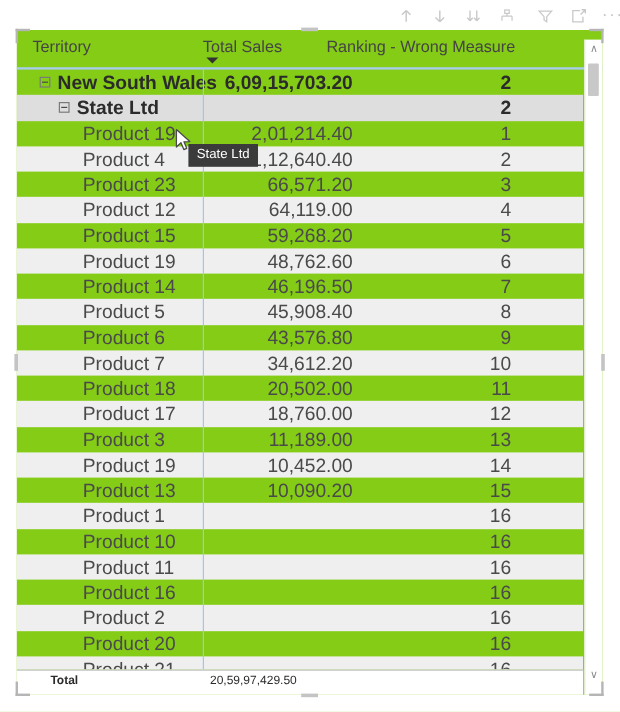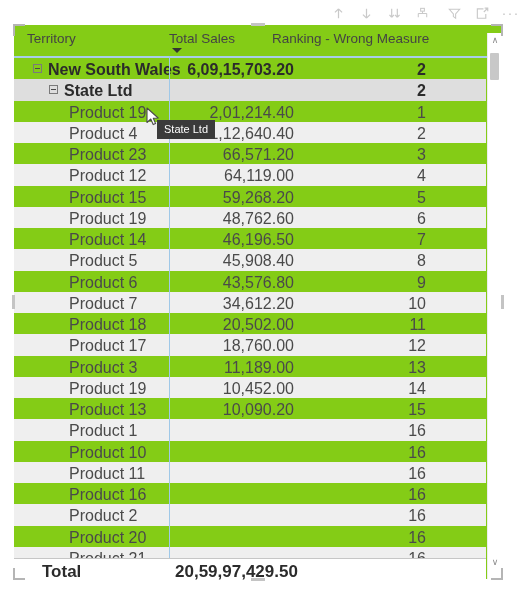--- a/index.html
+++ b/index.html
@@ -196,21 +196,21 @@
   .total-row {
     position: absolute;
     left: 0;
     bottom: 0;
     width: 472px;
     height: 21px;
     border-top: 1px solid #c6c6c6;
     box-sizing: border-box;
     background: #ffffff;
     z-index: 4;
-    font-size: 17px;
+    font-size: 10px;
   }
 
   
   .vscroll {
     position: absolute;
     right: 0;
     top: 8px;
     width: 15px;
     height: 546px;
     background: #ffffff;
@@ -450,21 +450,21 @@
               <div class="cell-val"></div>
               <div class="cell-rank">16</div>
             </div>
           </div>
       </div>
 
       <div class="col-divider"></div>
 
       <div class="total-row">
         <div class="cell-name" style="left:28px; top:3px; font-weight:bold; color:#2b2b2b; position:absolute;">Total</div>
-        <div class="cell-val" style="left:161px; top:3px; text-align:left; font-weight:bold; color:#2b2b2b; position:absolute; width:160px;">20,59,97,429.50</div>
+        <div class="cell-val" style="left:161px; top:3px; text-align:left; font-weight:normal; color:#2b2b2b; position:absolute; width:160px;">20,59,97,429.50</div>
         <div class="cell-rank" style="position:absolute; top:3px; right:60px; font-weight:bold;"></div>
       </div>
 
       <div class="vscroll">
         <div class="sb-arrow up">∧</div>
         <div class="sb-thumb"></div>
         <div class="sb-arrow down">∨</div>
       </div>
 
     </div>

